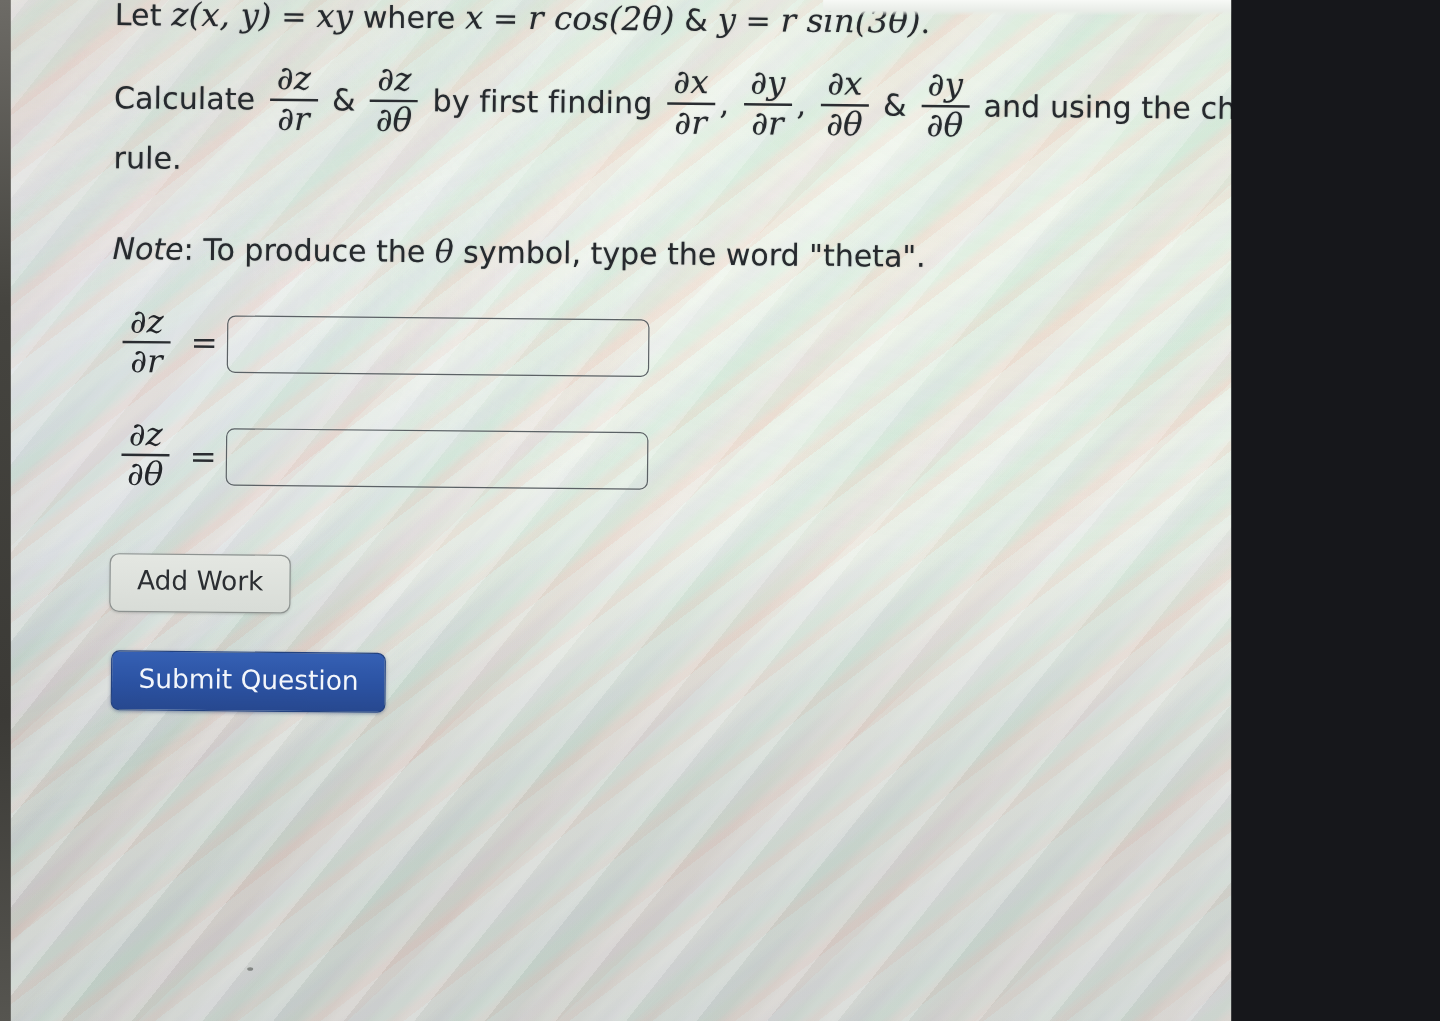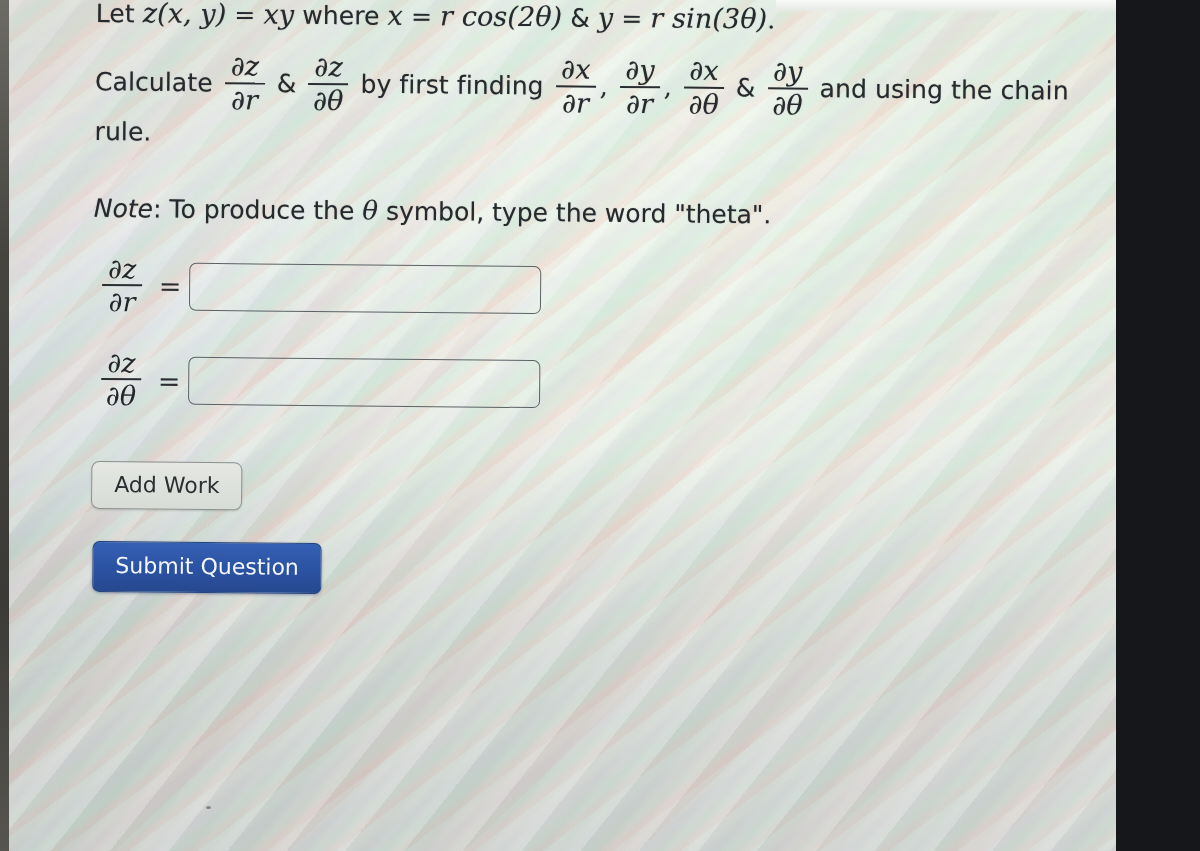--- a/index.html
+++ b/index.html
@@ -4,21 +4,21 @@
 <title>Math Homework Question</title>
 <style>
   html, body {
     margin: 0;
     padding: 0;
     background: #16171b;
   }
 
   #screenshot {
     position: relative;
-    width: 1116px;
+    width: 1026px;
     height: 851px;
     overflow: hidden;
     background: #1a1a1f;
     font-family: "DejaVu Sans", sans-serif;
   }
 
   
   .dark-surround {
     position: absolute;
     inset: 0;

